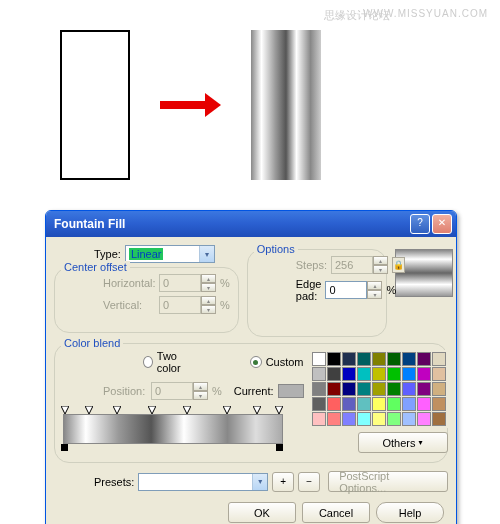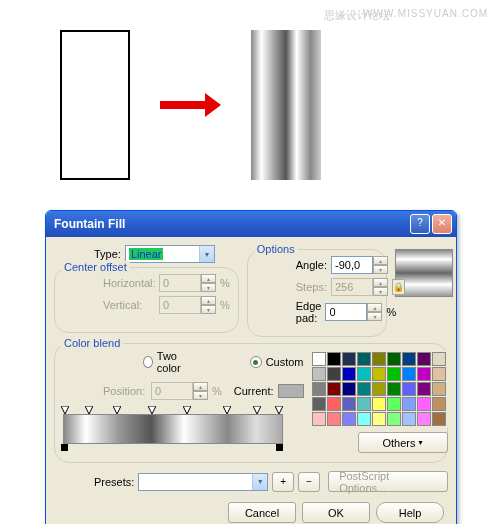--- a/index.html
+++ b/index.html
@@ -108,30 +108,20 @@
             </div>
             <span class="label-disabled">%</span>
           </div>
         </div>
       </div>
 
       <div style="width:140px;">
         <div class="fieldset" style="height:88px;">
           <span class="fieldset-label">Options</span>
           <div class="row">
-            <span class="label" style="width:50px;">Angle:</span>
-            <div class="spinner">
-              <div class="spinner-input">-90,0</div>
-              <div class="spinner-btns">
-                  <div class="spin-btn">▴</div>
-                  <div class="spin-btn">▾</div>
-                </div>
-            </div>
-          </div>
-          <div class="row">
             <span class="label-disabled" style="width:50px;">Steps:</span>
             <div class="spinner">
               <div class="spinner-input disabled">256</div>
               <div class="spinner-btns">
                   <div class="spin-btn">▴</div>
                   <div class="spin-btn">▾</div>
                 </div>
             </div>
             <div class="lock-icon">🔒</div>
           </div>
@@ -292,18 +282,18 @@
         <span></span>
         <div class="dropdown-btn">▾</div>
       </div>
       <div class="small-btn">+</div>
       <div class="small-btn">−</div>
       <div style="flex:1;"></div>
       <div class="btn disabled" style="width:120px;">PostScript Options...</div>
     </div>
 
     <div class="footer-btns">
+      <div class="btn" style="width:68px;">OK</div>
       <div class="btn" style="width:68px;">Cancel</div>
-      <div class="btn" style="width:68px;">OK</div>
       <div class="btn" style="width:68px;border-radius:10px;">Help</div>
     </div>
   </div>
 </div>
 
 </body></html>

